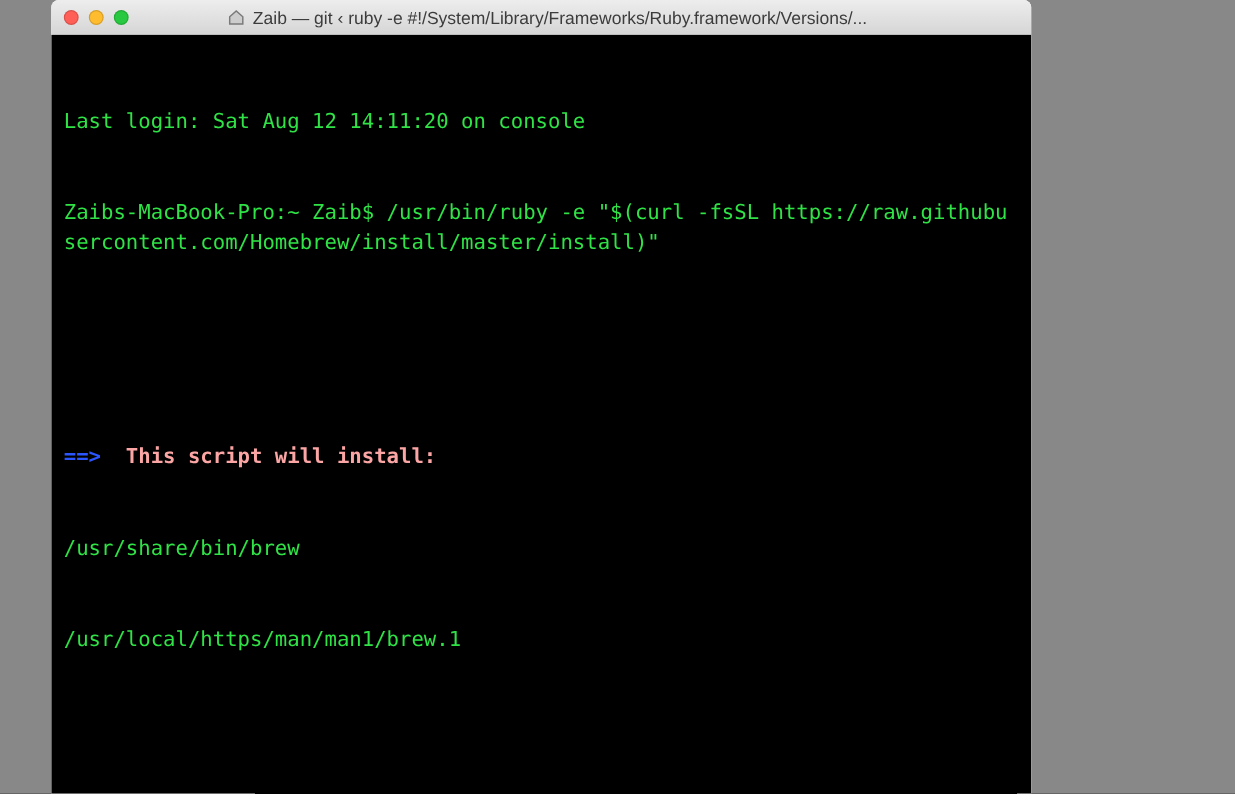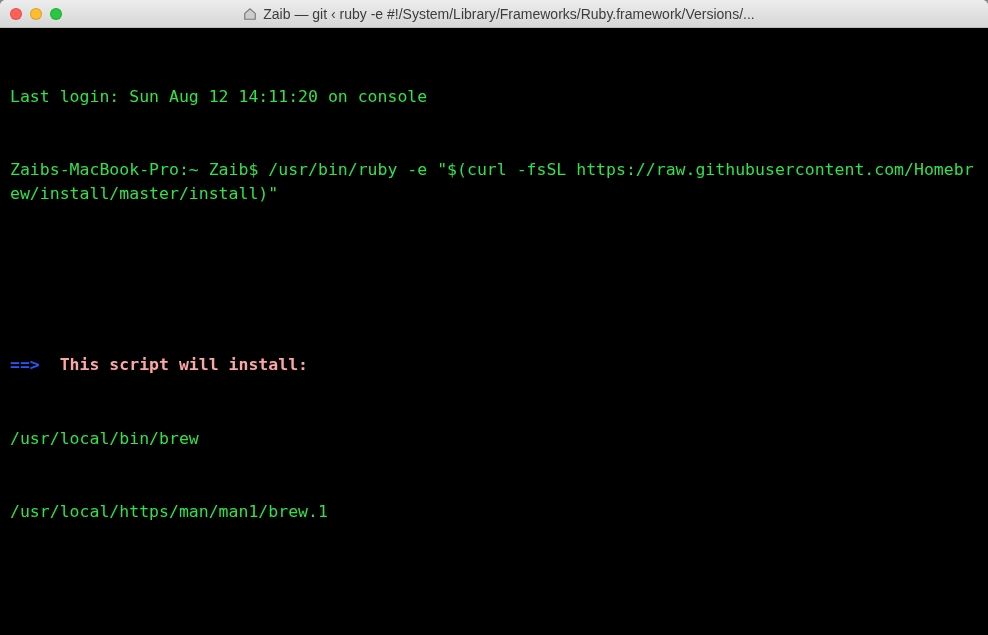--- a/index.html
+++ b/index.html
@@ -4,25 +4,26 @@
 <style>
   * { margin: 0; padding: 0; box-sizing: border-box; }
   body {
     font-family: -apple-system, BlinkMacSystemFont, "Helvetica Neue", Arial, sans-serif;
     background: #888;
     width: 988px;
     height: 635px;
     overflow: hidden;
   }
   .window {
-    width: 988px;
+    width: 784px;
     height: 635px;
     background: #ffffff;
     overflow: hidden;
     border-radius: 6px 6px 0 0;
+    margin-left: 41px;
   }
   .titlebar {
     height: 28px;
     background: linear-gradient(#ededed, #d6d6d6);
     display: flex;
     align-items: center;
     padding: 0 10px;
     border-bottom: 1px solid #bdbdbd;
   }
   .traffic-lights {
@@ -89,26 +90,26 @@
         <svg width="14" height="14" viewBox="0 0 24 24" fill="none" stroke="currentColor" stroke-width="2">
           <path d="M3 11 L12 3 L21 11 V21 H3 Z" fill="#cdcdcd" stroke="#7a7a7a"></path>
         </svg>
       </span>
       <span>Zaib — git ‹ ruby -e #!/System/Library/Frameworks/Ruby.framework/Versions/...</span>
     </div>
     <div style="width:52px"></div>
   </div>
 
   <div class="terminal">
-    <span class="line">Last login: Sun Aug 12 14:11:20 on console</span>
+    <span class="line">Last login: Sat Aug 12 14:11:20 on console</span>
     <span class="line"><span>Zaibs-MacBook-Pro:~ Zaib$ </span><span>/usr/bin/ruby -e "$(curl -fsSL https://raw.githubusercontent.com/Homebrew/install/master/install)"</span></span>
     <span class="line">&nbsp;</span>
 
     <span class="line"><span class="arrow">==&gt;</span>  <span class="heading">This script will install:</span></span>
-    <span class="line">/usr/local/bin/brew</span>
+    <span class="line">/usr/share/bin/brew</span>
     <span class="line">/usr/local/https/man/man1/brew.1</span>
     
     
     
 
     
     
 
     
     

